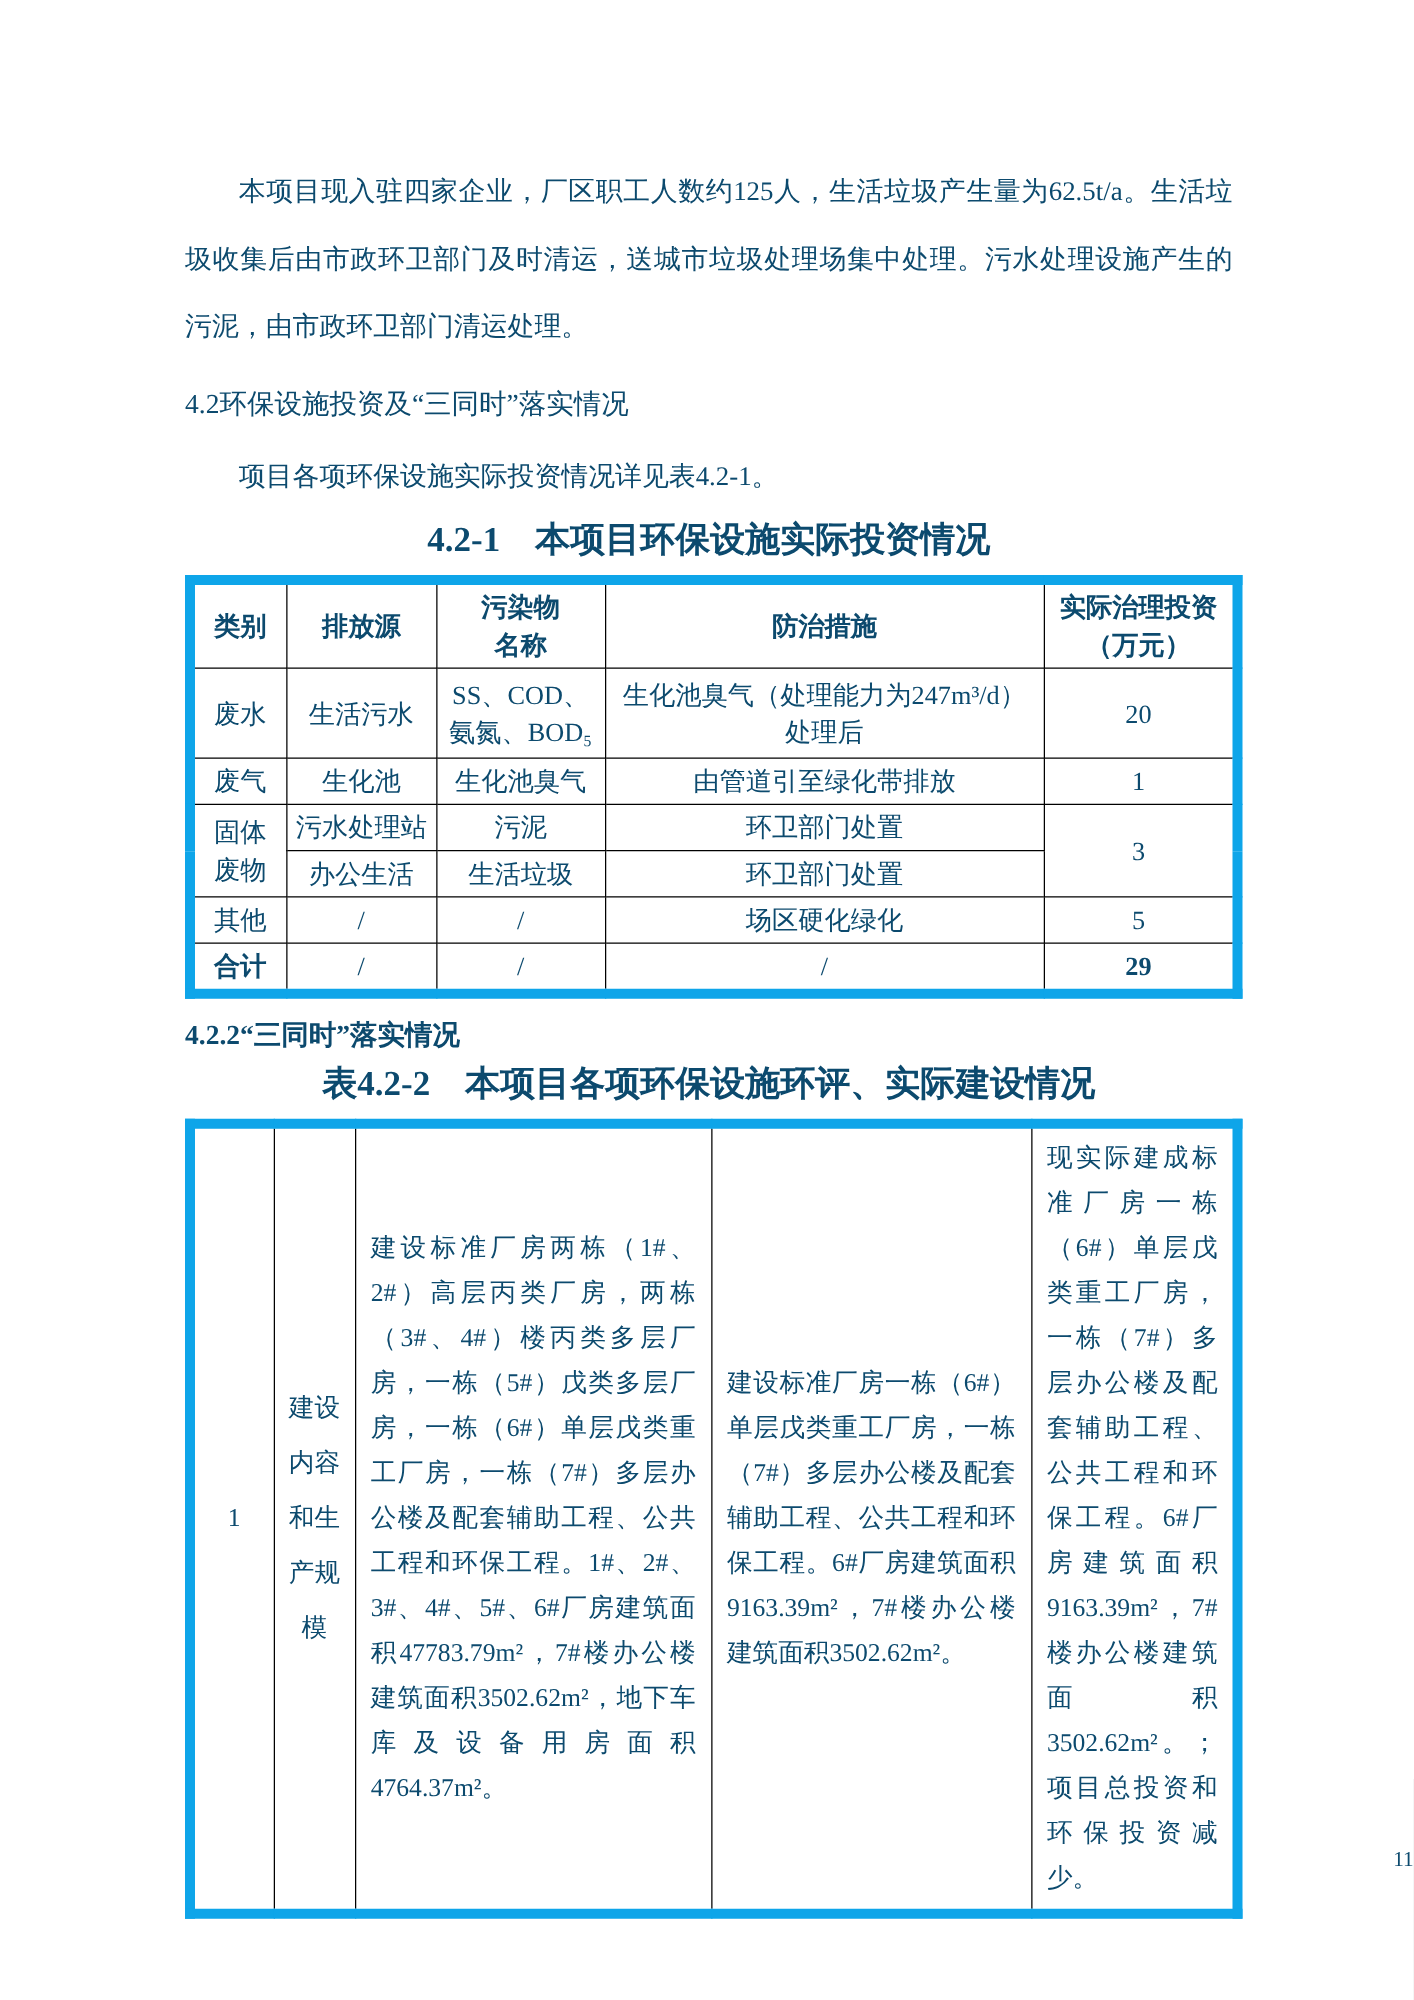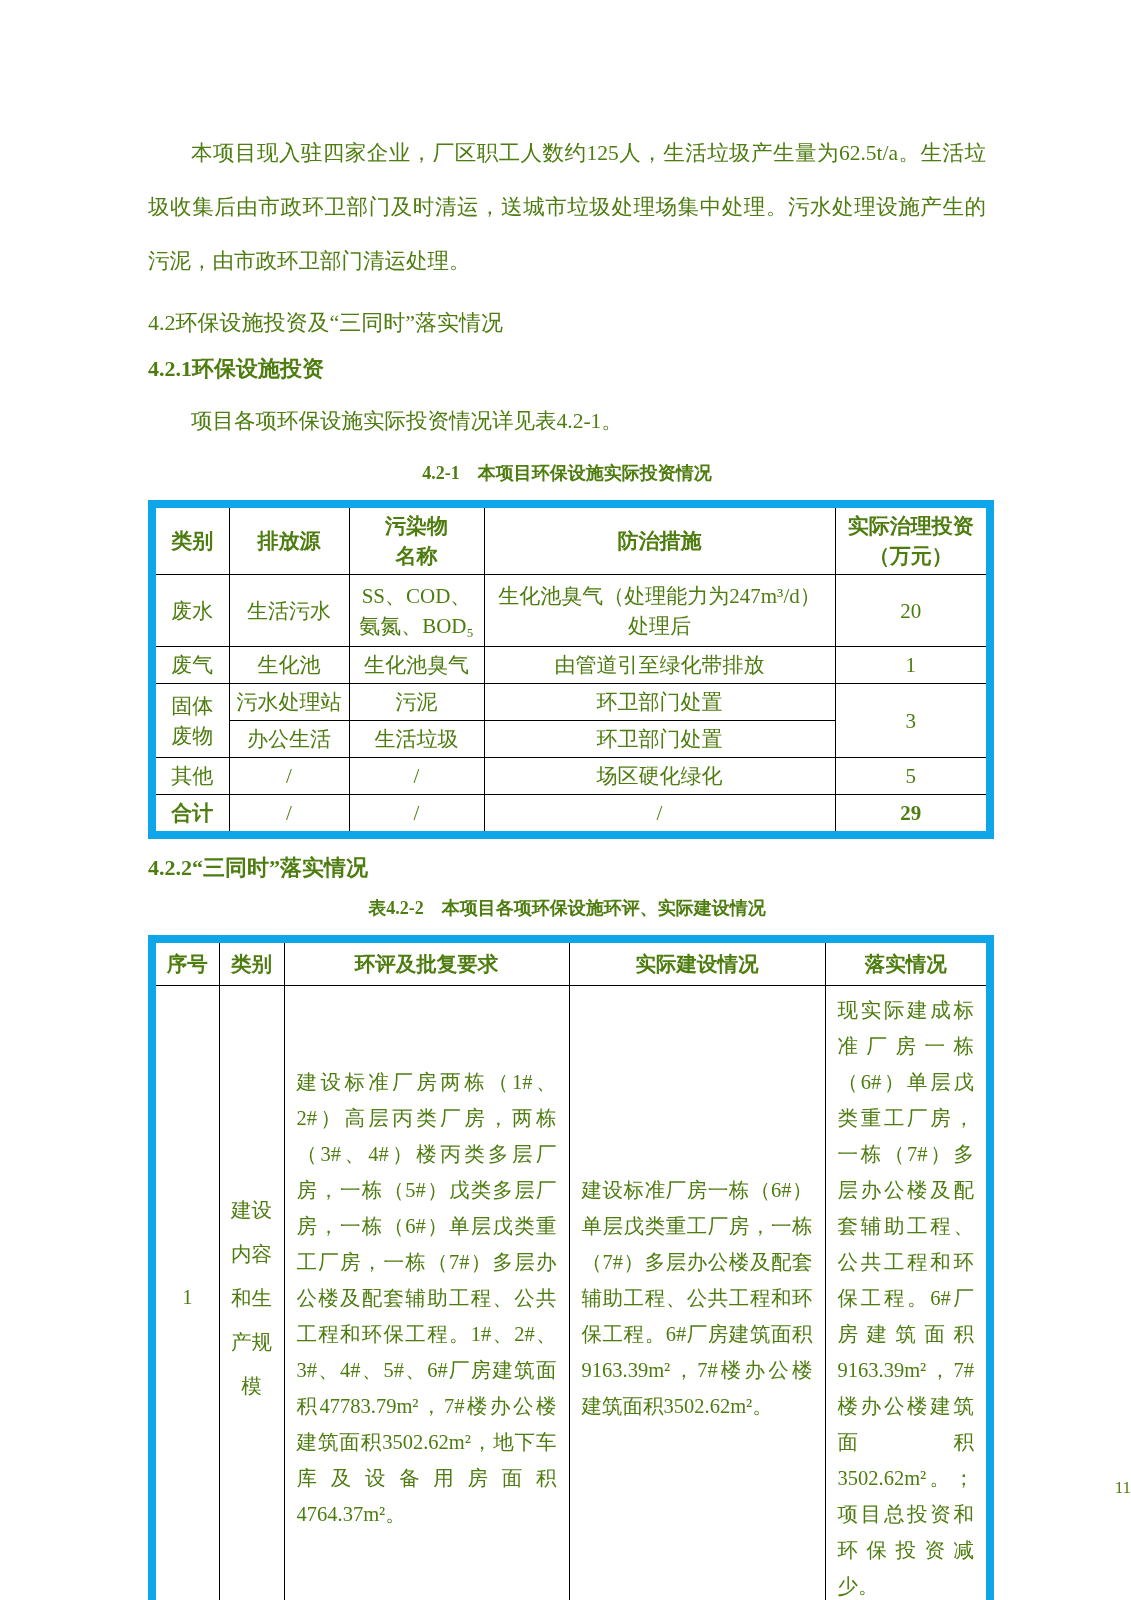--- a/index.html
+++ b/index.html
@@ -3,21 +3,21 @@
 <meta charset="utf-8">
 <style>
   * { margin: 0; padding: 0; box-sizing: border-box; }
   html, body { background: #e8e8e8; }
   .page {
     position: relative;
     width: 1131px;
     height: 1600px;
     margin: 0 auto;
     background: #ffffff;
-    color: #4d7c0f;
+    color: #0c4a6e;
     font-family: "Liberation Serif", "DejaVu Serif", serif;
     overflow: hidden;
   }
   .content {
     position: absolute;
     left: 148px;
     top: 126px;
     width: 838px;
   }
   p.body-text {
@@ -34,21 +34,21 @@
     margin-bottom: 16px;
   }
   h3.sec {
     font-size: 22px;
     font-weight: bold;
     line-height: 30px;
     margin-top: 14px;
     margin-bottom: 10px;
   }
   .tbl-title {
-    font-size: 18px;
+    font-size: 28px;
     font-weight: bold;
     text-align: center;
     margin: 10px 0 12px 0;
     line-height: 30px;
   }
   table {
     border-collapse: collapse;
     table-layout: fixed;
     width: 838px;
     border: 8px solid #0ea5e9;
@@ -90,21 +90,20 @@
 </style>
 </head>
 <body>
 
 <div class="page">
   <div class="content">
 
     <p class="body-text">本项目现入驻四家企业，厂区职工人数约125人，生活垃圾产生量为62.5t/a。生活垃圾收集后由市政环卫部门及时清运，送城市垃圾处理场集中处理。污水处理设施产生的污泥，由市政环卫部门清运处理。</p>
 
     <h2 class="sec">4.2环保设施投资及“三同时”落实情况</h2>
-    <h3 class="sec">4.2.1环保设施投资</h3>
 
     <p class="body-text">项目各项环保设施实际投资情况详见表4.2-1。</p>
 
     <div class="tbl-title">4.2-1　本项目环保设施实际投资情况</div>
 
     <table class="t1">
       <colgroup>
         <col style="width:77px">
           <col style="width:120px">
           <col style="width:135px">
@@ -172,27 +171,20 @@
 
     <table class="t2">
       <colgroup>
         <col style="width:67px">
           <col style="width:65px">
           <col style="width:285px">
           <col style="width:256px">
           <col style="width:165px">
       </colgroup>
       <tbody>
-          <tr>
-        <th>序号</th>
-        <th>类别</th>
-        <th>环评及批复要求</th>
-        <th>实际建设情况</th>
-        <th>落实情况</th>
-      </tr>
       <tr style="height:402px;">
         <td class="no">1</td>
         <td class="cat">建设内容和生产规模</td>
         <td class="long">建设标准厂房两栋（1#、2#）高层丙类厂房，两栋（3#、4#）楼丙类多层厂房，一栋（5#）戊类多层厂房，一栋（6#）单层戊类重工厂房，一栋（7#）多层办公楼及配套辅助工程、公共工程和环保工程。1#、2#、3#、4#、5#、6#厂房建筑面积47783.79m²，7#楼办公楼建筑面积3502.62m²，地下车库及设备用房面积4764.37m²。</td>
         <td class="long">建设标准厂房一栋（6#）单层戊类重工厂房，一栋（7#）多层办公楼及配套辅助工程、公共工程和环保工程。6#厂房建筑面积9163.39m²，7#楼办公楼建筑面积3502.62m²。</td>
         <td class="long">现实际建成标准厂房一栋（6#）单层戊类重工厂房，一栋（7#）多层办公楼及配套辅助工程、公共工程和环保工程。6#厂房建筑面积9163.39m²，7#楼办公楼建筑面积3502.62m²。；项目总投资和环保投资减少。</td>
       </tr>
 
     </tbody>
       </table>

